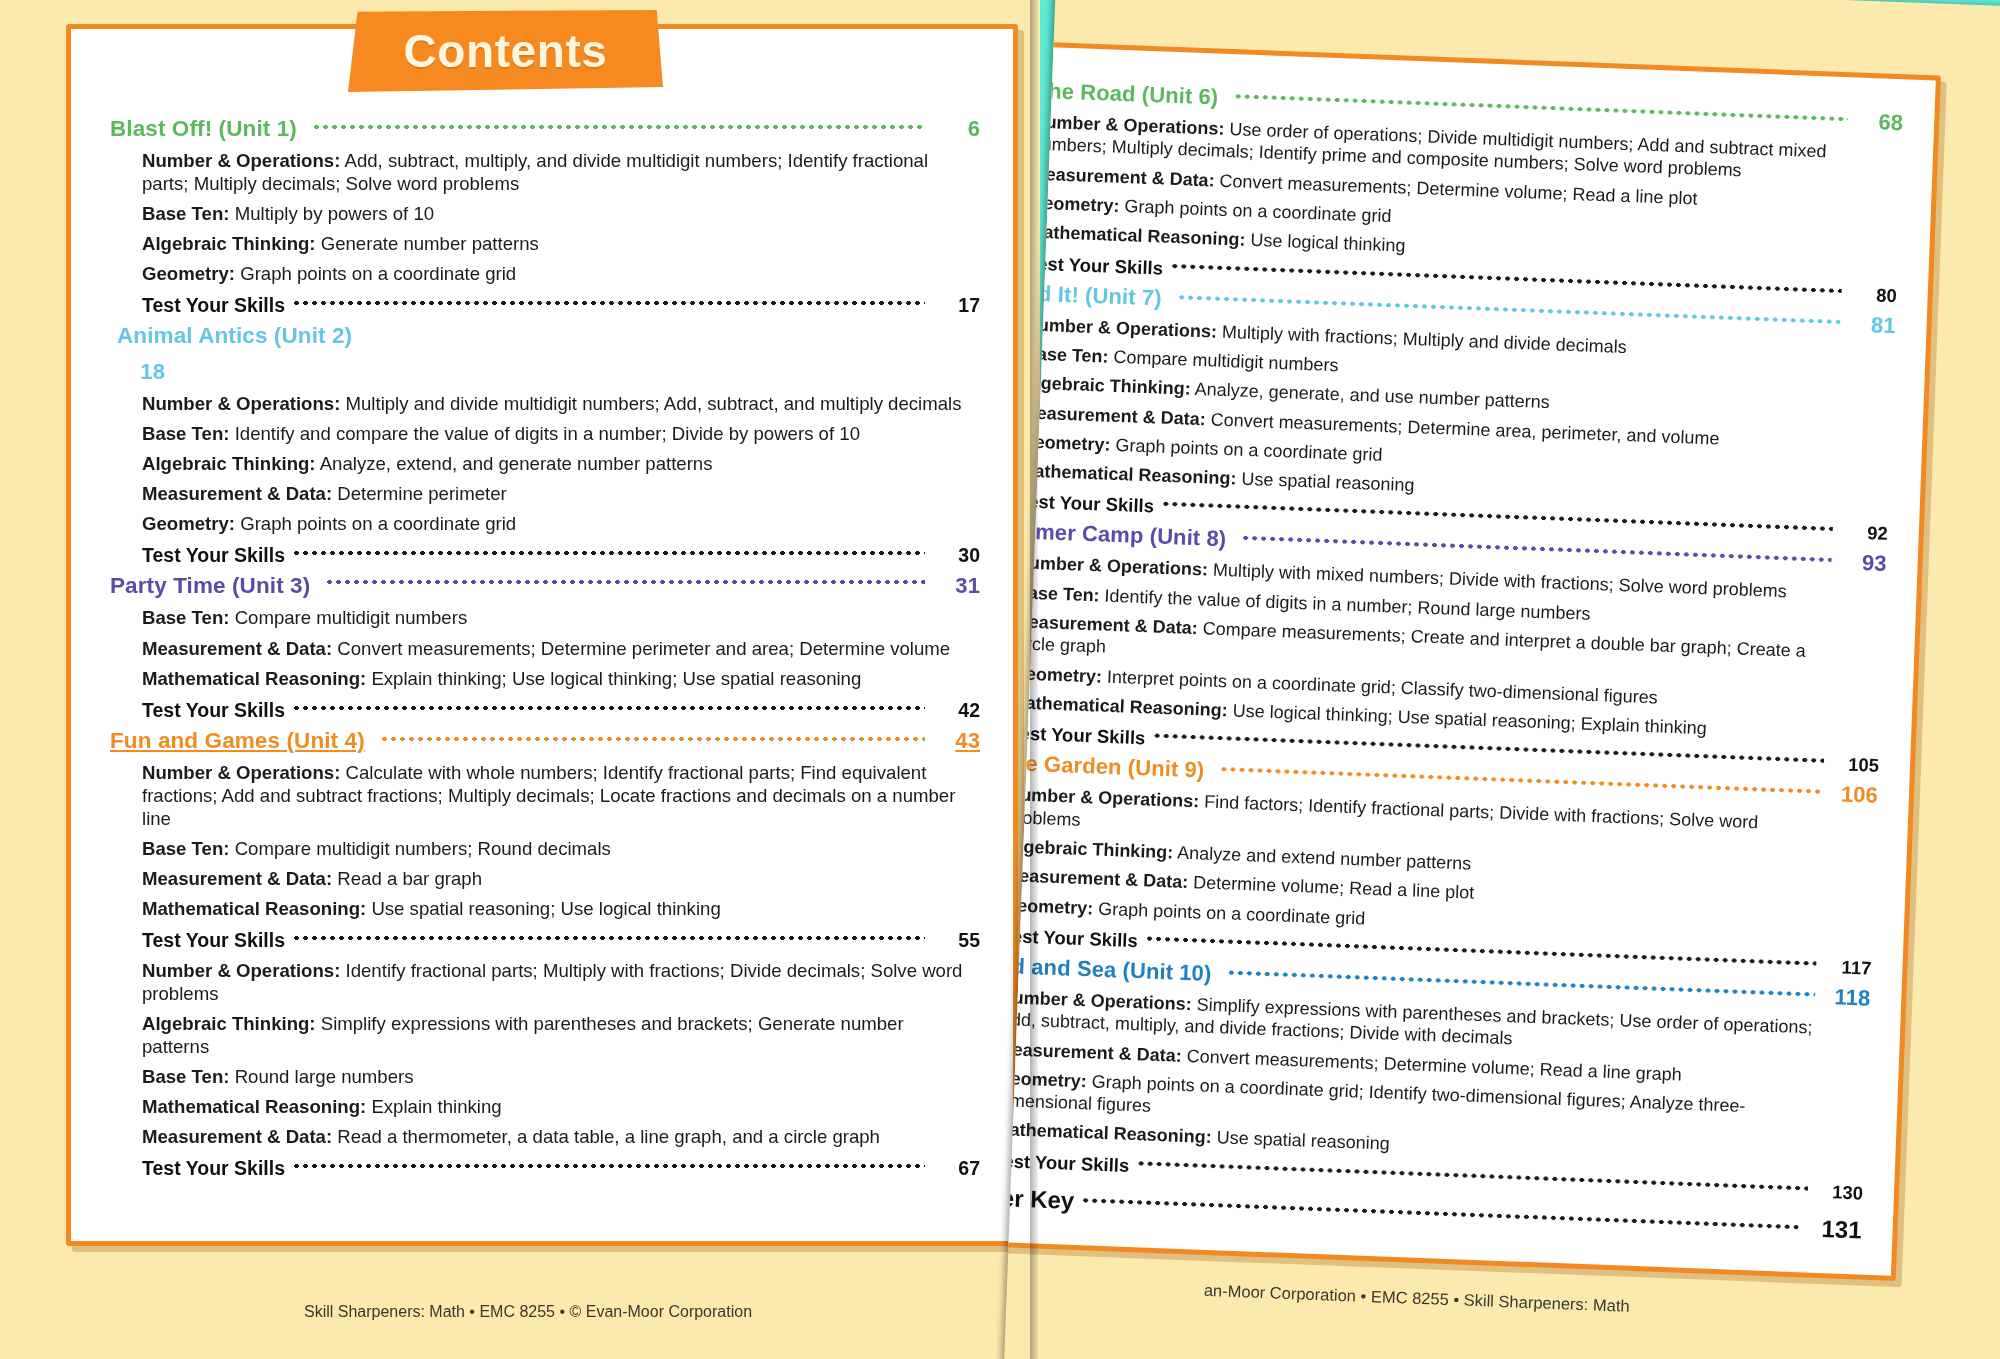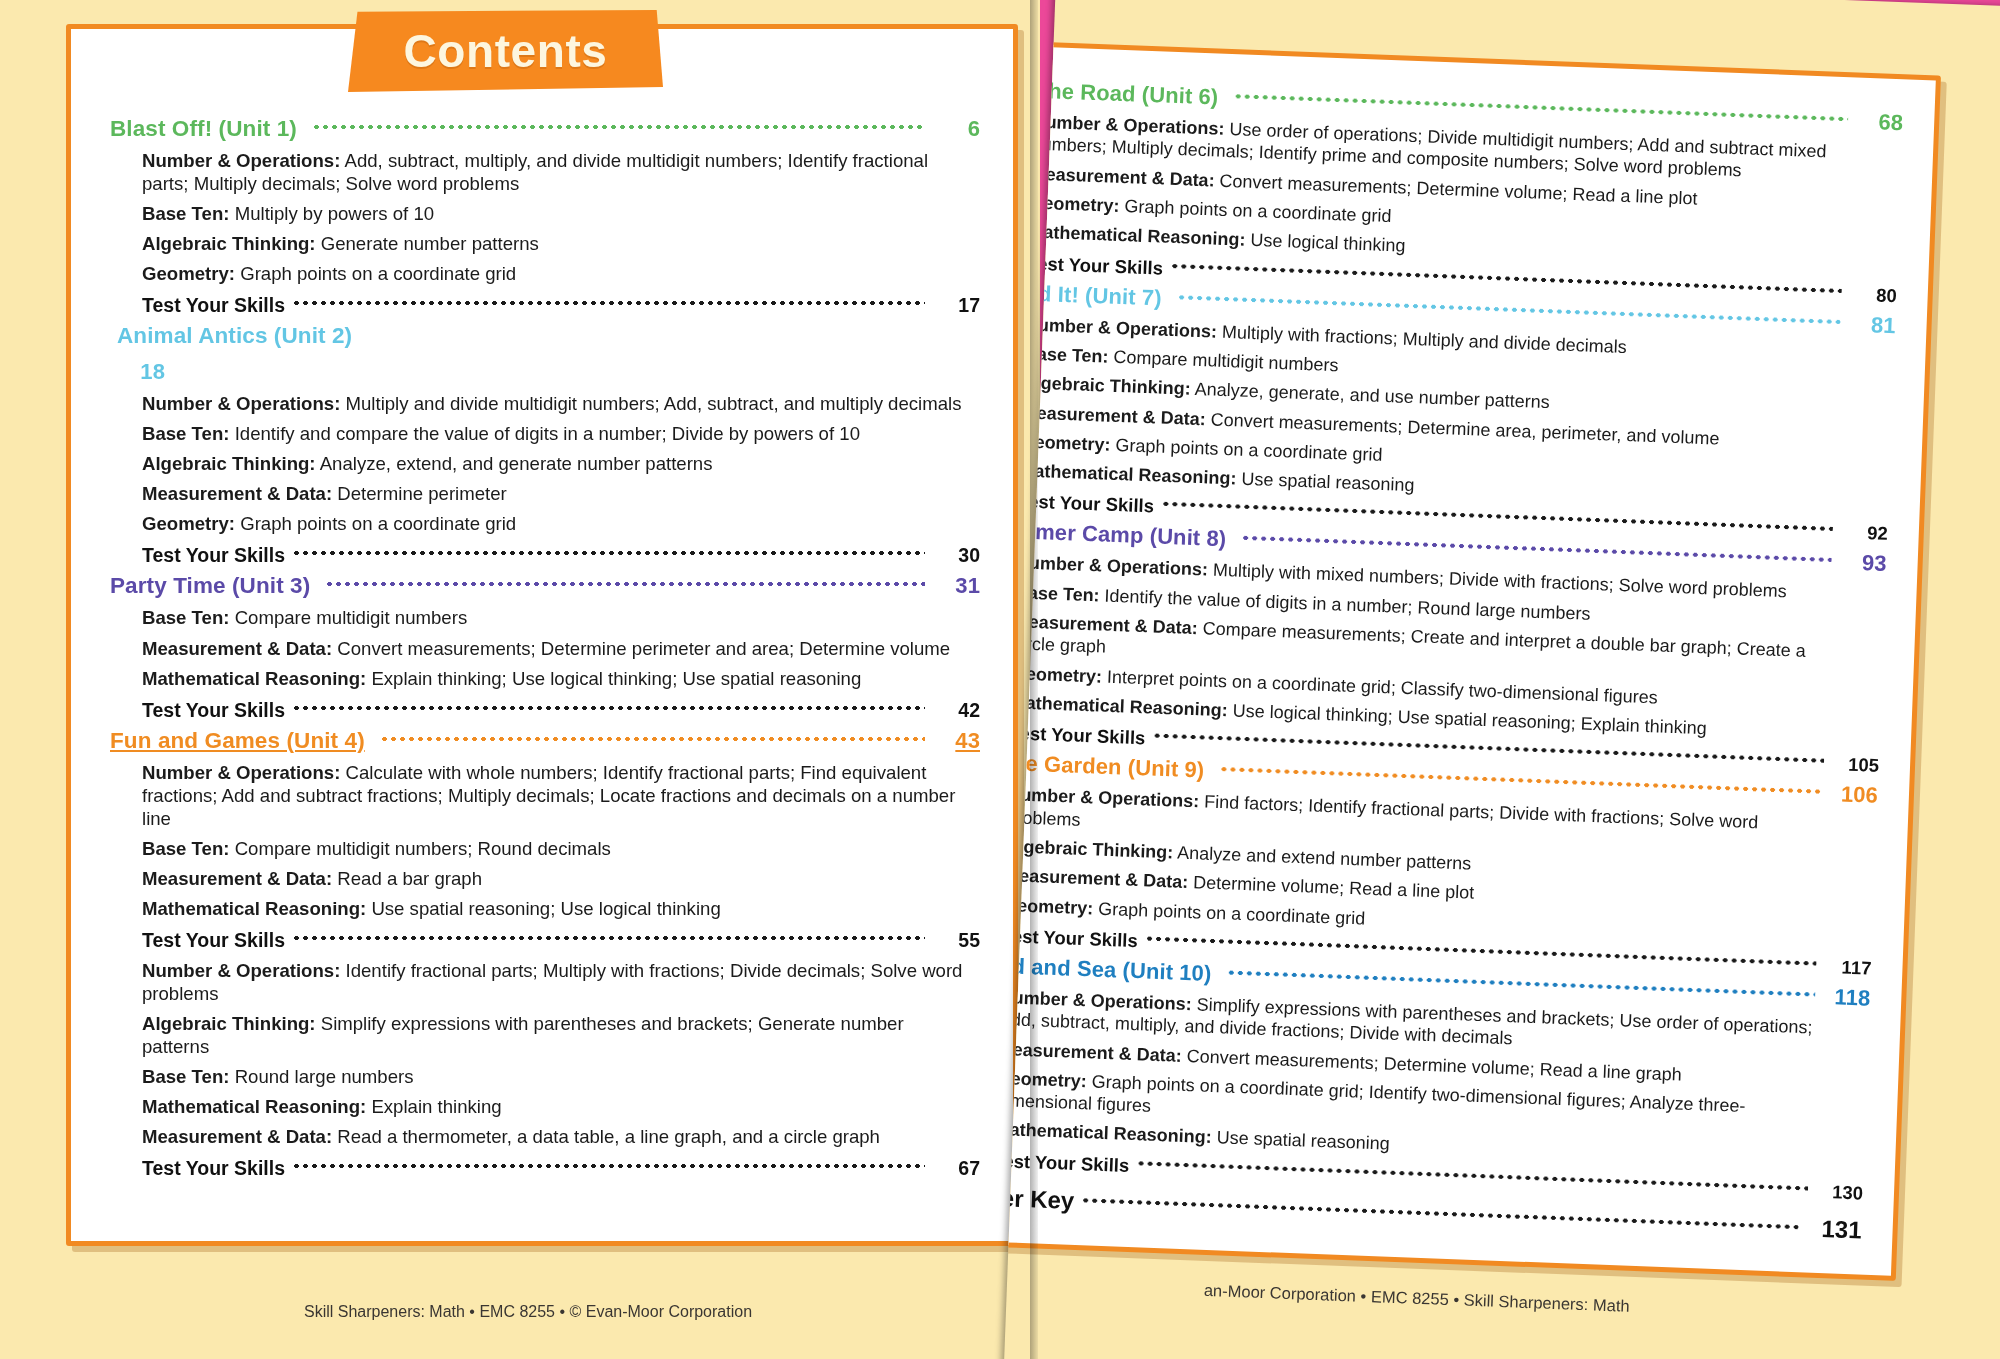--- a/index.html
+++ b/index.html
@@ -2,21 +2,21 @@
 <html><head>
 <meta charset="utf-8">
 <style>
   * { box-sizing: border-box; margin: 0; padding: 0; }
   html, body {
     width: 2000px; height: 1359px;
     background: #ffffff;
     font-family: "Liberation Sans", sans-serif;
     overflow: hidden;
   }
-  #stage { position: relative; width: 2000px; height: 1359px; background: #ec4899; overflow: hidden; }
+  #stage { position: relative; width: 2000px; height: 1359px; background: #5eead4; overflow: hidden; }
 
   
   .left-page {
     position: absolute;
     left: 0; top: 0;
     width: 1040px; height: 1359px;
     background: #fbe9ae;
     overflow: hidden;
   }
   .left-shadow {
@@ -219,21 +219,21 @@
           <p class="skill"><b>Algebraic Thinking:</b><span> Analyze, extend, and generate number patterns</span></p>
           <p class="skill"><b>Measurement &amp; Data:</b><span> Determine perimeter</span></p>
           <p class="skill"><b>Geometry:</b><span> Graph points on a coordinate grid</span></p>
           <div class="tys">
             <span class="tlabel">Test Your Skills</span>
             <span class="leader"></span>
             <span class="pnum">30</span>
           </div>
         </div>
         <div class="unit">
-          <div class="unit-head" style="color: rgb(91, 74, 168);">
+          <div class="unit-head" style="color: rgb(91, 74, 168); align-items: center;">
             <span class="uname">Party Time (Unit 3)</span>
             <span class="leader"></span>
             <span class="pnum">31</span>
           </div>
           <p class="skill"><b>Base Ten:</b><span> Compare multidigit numbers</span></p>
           <p class="skill"><b>Measurement &amp; Data:</b><span> Convert measurements; Determine perimeter and area; Determine volume</span></p>
           <p class="skill"><b>Mathematical Reasoning:</b><span> Explain thinking; Use logical thinking; Use spatial reasoning</span></p>
           <div class="tys">
             <span class="tlabel">Test Your Skills</span>
             <span class="leader"></span>

